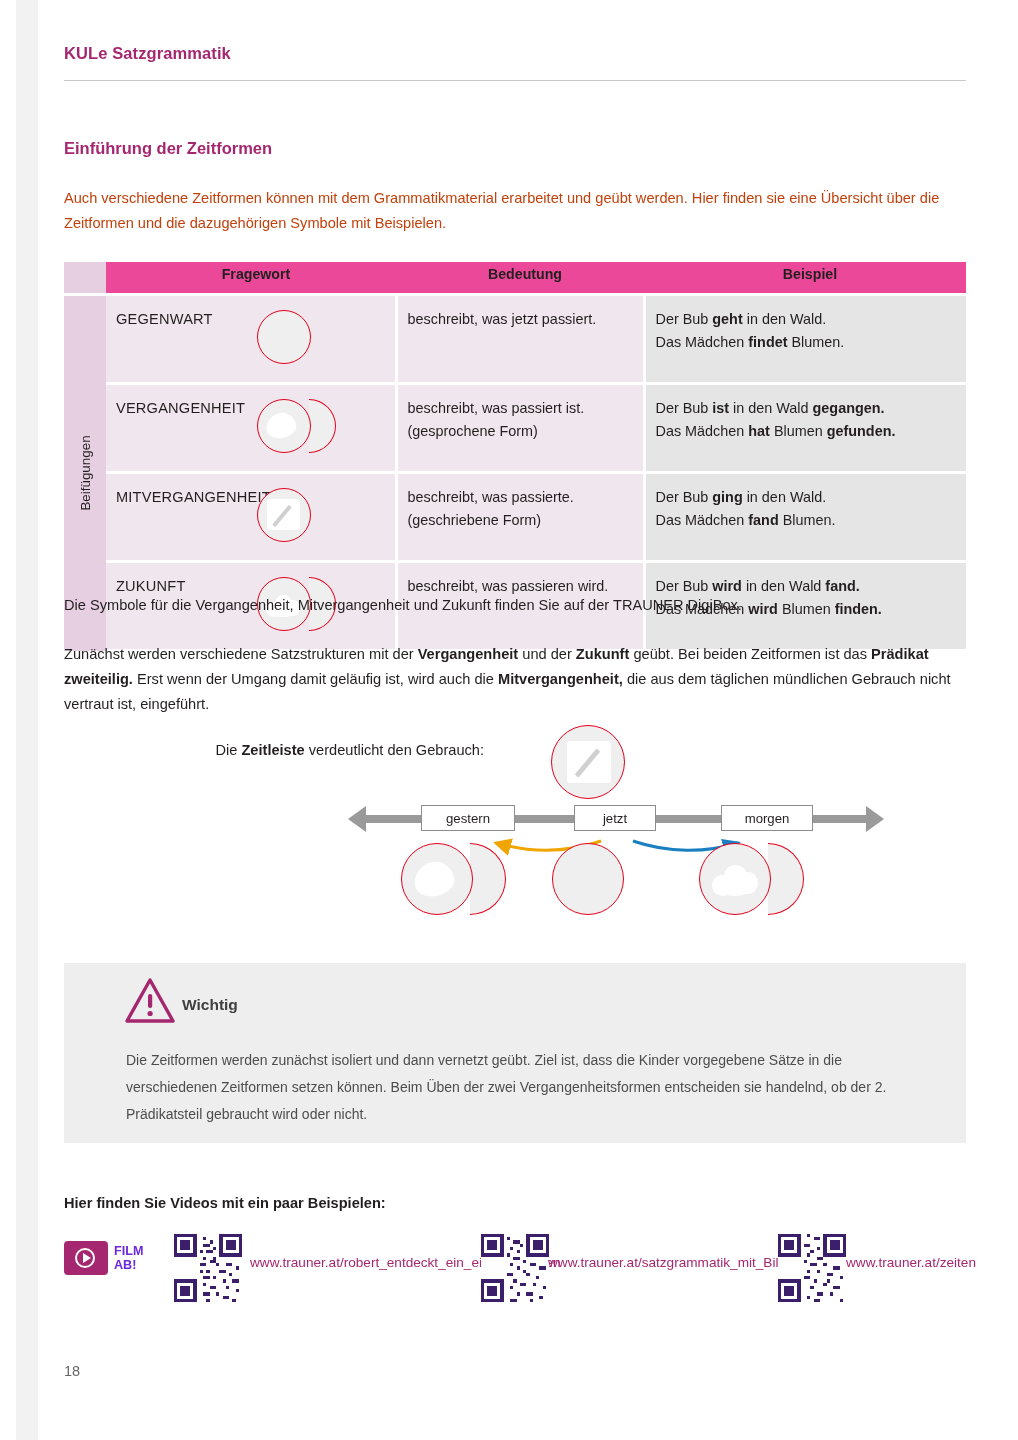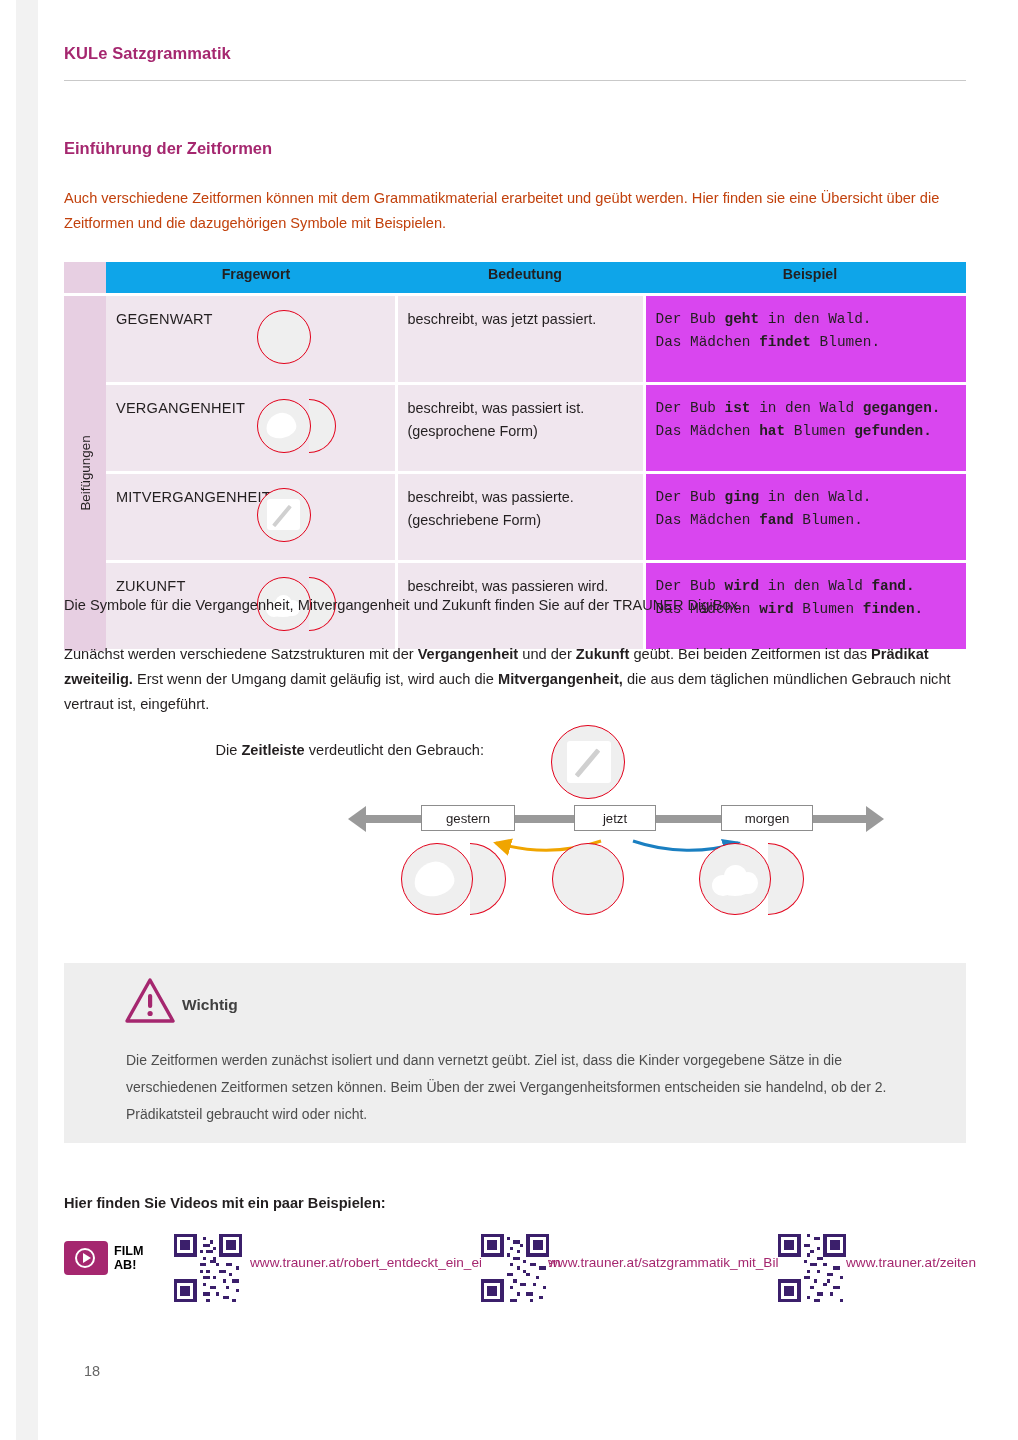--- a/index.html
+++ b/index.html
@@ -80,21 +80,21 @@
     padding: 0;
     vertical-align: top;
   }
   .col-rot { width: 42px; }
   .col-frage { width: 290px; }
   .col-bed { width: 248px; }
   .col-bsp { width: 322px; }
 
   .hdr {
     height: 27px;
-    background: #0ea5e9;
+    background: #ec4899;
     font-size: 14.2px;
     font-weight: bold;
     color: #231f20;
     padding: 4px 0 0 10px !important;
     border-bottom: 3px solid #ffffff;
   }
   .hdr.empty { background: #e7cfe2; }
   .rot-cell {
     background: #e7cfe2;
     position: relative;
@@ -110,23 +110,22 @@
   }
   td.cell {
     background: #f0e6ee;
     border-bottom: 3px solid #ffffff;
     border-right: 3px solid #ffffff;
     padding: 12px 10px 12px 10px !important;
     font-size: 14.4px;
     line-height: 23px;
   }
   td.cell.bsp {
-    background: #d946ef;
+    background: #e5e5e5;
     border-right: none;
-    font-family: Liberation Mono, monospace;
   }
   td.frage {
     position: relative;
     height: 62px;
   }
   .frage-label {
     font-size: 14.6px;
     letter-spacing: 0.2px;
   }
   .sym-holder {
@@ -407,21 +406,21 @@
     left: 19px; top: 12px;
     width: 0; height: 0;
     border-top: 5px solid transparent;
     border-bottom: 5px solid transparent;
     border-left: 8px solid #ffffff;
   }
   .film-text {
     margin-left: 6px;
     font-size: 12.6px;
     font-weight: bold;
-    color: #000000;
+    color: #6d28d9;
     line-height: 14px;
   }
   .qr {
     position: absolute;
     width: 68px;
     height: 68px;
   }
   .qr-link {
     position: absolute;
     font-size: 13.6px;
@@ -434,21 +433,20 @@
   .lnk2 { left: 532px; top: 1252px; width: 215px; }
   .qr3 { left: 762px; top: 1234px; }
   .lnk3 { left: 830px; top: 1252px; width: 130px; }
 
   .page-num {
     position: absolute;
     left: 48px;
     top: 1363px;
     font-size: 14.5px;
     color: #666666;
-    margin-left: 20px;
   }
 </style>
 </head>
 <body>
 
 <div class="page">
 
   <div class="left-bar"></div>
 
   <div class="running-head">KULe Satzgrammatik</div>

